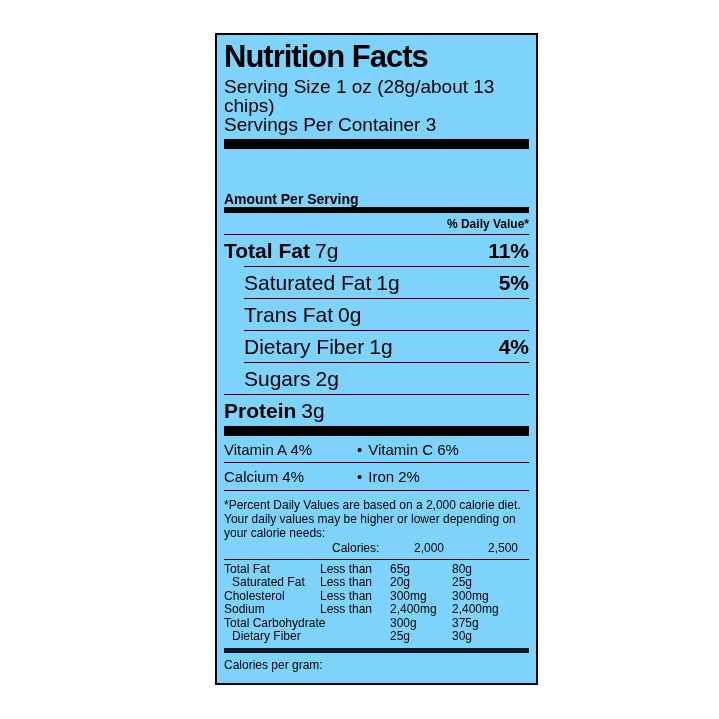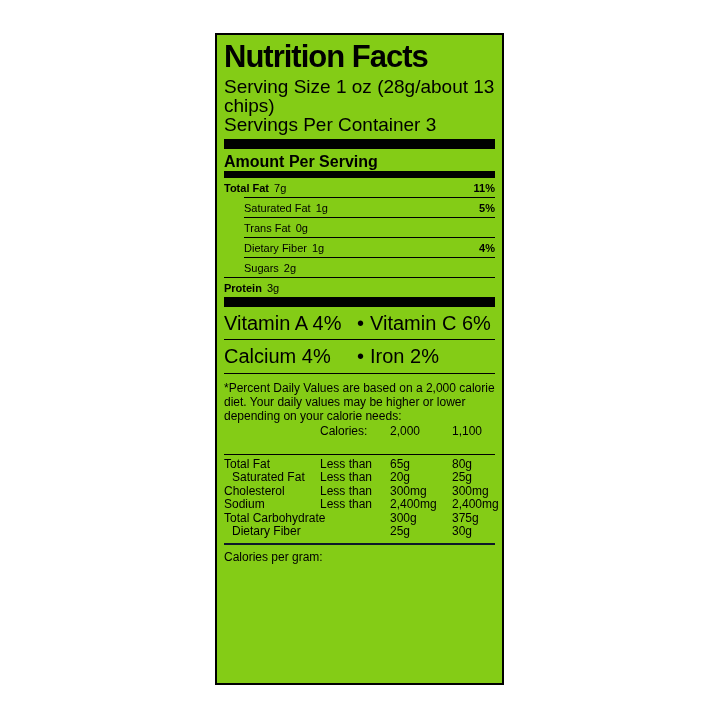--- a/index.html
+++ b/index.html
@@ -7,88 +7,89 @@
   body {
     background:#ffffff;
     color:#000000;
     font-family:"Liberation Sans", sans-serif;
     position:relative;
   }
   .canvas { position:absolute; inset:0; background:#ffffff; }
   .nf-label {
     position:absolute;
     left:215px; top:33px;
-    width:289px; height:652px;
+    width:323px; height:652px;
     border:2px solid #000;
-    background:#84cc16;
+    background:#7dd3fc;
     padding:5px 7px 6px 7px;
     overflow:hidden;
   }
   .title {
     font-size:31px;
     font-weight:bold;
     letter-spacing:-1px;
     line-height:1.1;
     margin-bottom:3px;
   }
   .serving-line { font-size:19px; line-height:19px; }
   .bar-thick { height:10px; background:#000; margin-top:5px; }
   .aps {
-    font-size:16px; font-weight:bold;
+    font-size:14px; font-weight:bold;
     padding:4px 0 0 0;
     border-bottom:1px solid #000;
+    margin-top:38px;
   }
   .cal-row {
     display:flex; justify-content:space-between; align-items:baseline;
     font-size:16px;
     padding:5px 0 4px 0;
   }
   .cal-row .cal-name { font-weight:bold; }
   .bar-med { height:5px; background:#000; }
   .dv-header {
     text-align:right;
     font-size:12px; font-weight:bold;
     padding:4px 0 3px 0;
   }
   .nrow {
     display:flex; justify-content:space-between; align-items:flex-start;
-    font-size:11px;
+    font-size:21px;
     border-top:1px solid #000;
     padding:4px 0 3px 0;
   }
   .nrow.indent { margin-left:20px; }
   .nrow .n-name { font-weight:normal; }
   .nrow.major .n-name { font-weight:bold; }
   .nrow .n-amt { margin-left:5px; }
   .nrow .n-dv { font-weight:bold; }
   .vrow {
     display:flex; align-items:center;
-    font-size:20px;
+    font-size:15px;
     padding:5px 0 4px 0;
   }
   .vrow.lined { border-top:1px solid #000; }
   .vrow .v-left { flex:0 0 133px; }
   .vrow .v-bullet { margin-right:6px; }
   .fn-sep { border-top:1px solid #000; margin-top:1px; }
   .footnote {
     font-size:12px; line-height:14px;
     padding-top:7px;
   }
   .dv-table { font-size:12px; }
   .dt-row {
     display:grid;
     grid-template-columns:96px 70px 62px 1fr;
     line-height:13.5px;
   }
-  .dt-head { border-bottom:1px solid #000; padding:2px 0 15px 0; }
+  .dt-head { border-bottom:1px solid #000; padding:2px 0 3px 0;gap:12px; }
   .dt-body { padding-top:3px; }
   .dt-row .span2 { grid-column:1 / span 2; }
   .dt-row .ind { padding-left:8px; }
   .cpg {
-    border-top:2px solid #0f172a;
+    border-top:5px solid #0f172a;
     margin-top:4px;
     padding-top:5px;
     font-size:12px; line-height:14px;
   }
   .cpg-values { padding-left:38px; word-spacing:3px; }
 </style>
 </head>
 <body>
 
 <div class="canvas">
@@ -99,20 +100,21 @@
     <div class="serving-line">Serving Size 1 oz (28g/about 13 chips)</div>
     <div class="serving-line">Servings Per Container 3</div>
 
     <div class="bar-thick"></div>
 
     <div class="aps">Amount Per Serving</div>
 
 
     <div class="bar-med"></div>
 
+    <div class="dv-header">% Daily Value*</div>
 
     <div class="nrow major">
       <span><span class="n-name">Total Fat</span><span class="n-amt">7g</span></span>
       <span class="n-dv">11%</span>
     </div>
     <div class="nrow indent">
       <span><span class="n-name">Saturated Fat</span><span class="n-amt">1g</span></span>
       <span class="n-dv">5%</span>
     </div>
     <div class="nrow indent">
@@ -147,21 +149,21 @@
 
     <div class="fn-sep"></div>
 
     <div class="footnote">*Percent Daily Values are based on a 2,000 calorie diet. Your daily values may be higher or lower depending on your calorie needs:</div>
 
     <div class="dv-table">
       <div class="dt-row dt-head">
         <span></span>
         <span>Calories:</span>
         <span>2,000</span>
-        <span>1,100</span>
+        <span>2,500</span>
       </div>
       <div class="dt-body">
         <div class="dt-row">
           <span>Total Fat</span>
           <span>Less than</span>
           <span>65g</span>
           <span>80g</span>
         </div>
         <div class="dt-row">
           <span class="ind">Saturated Fat</span>

